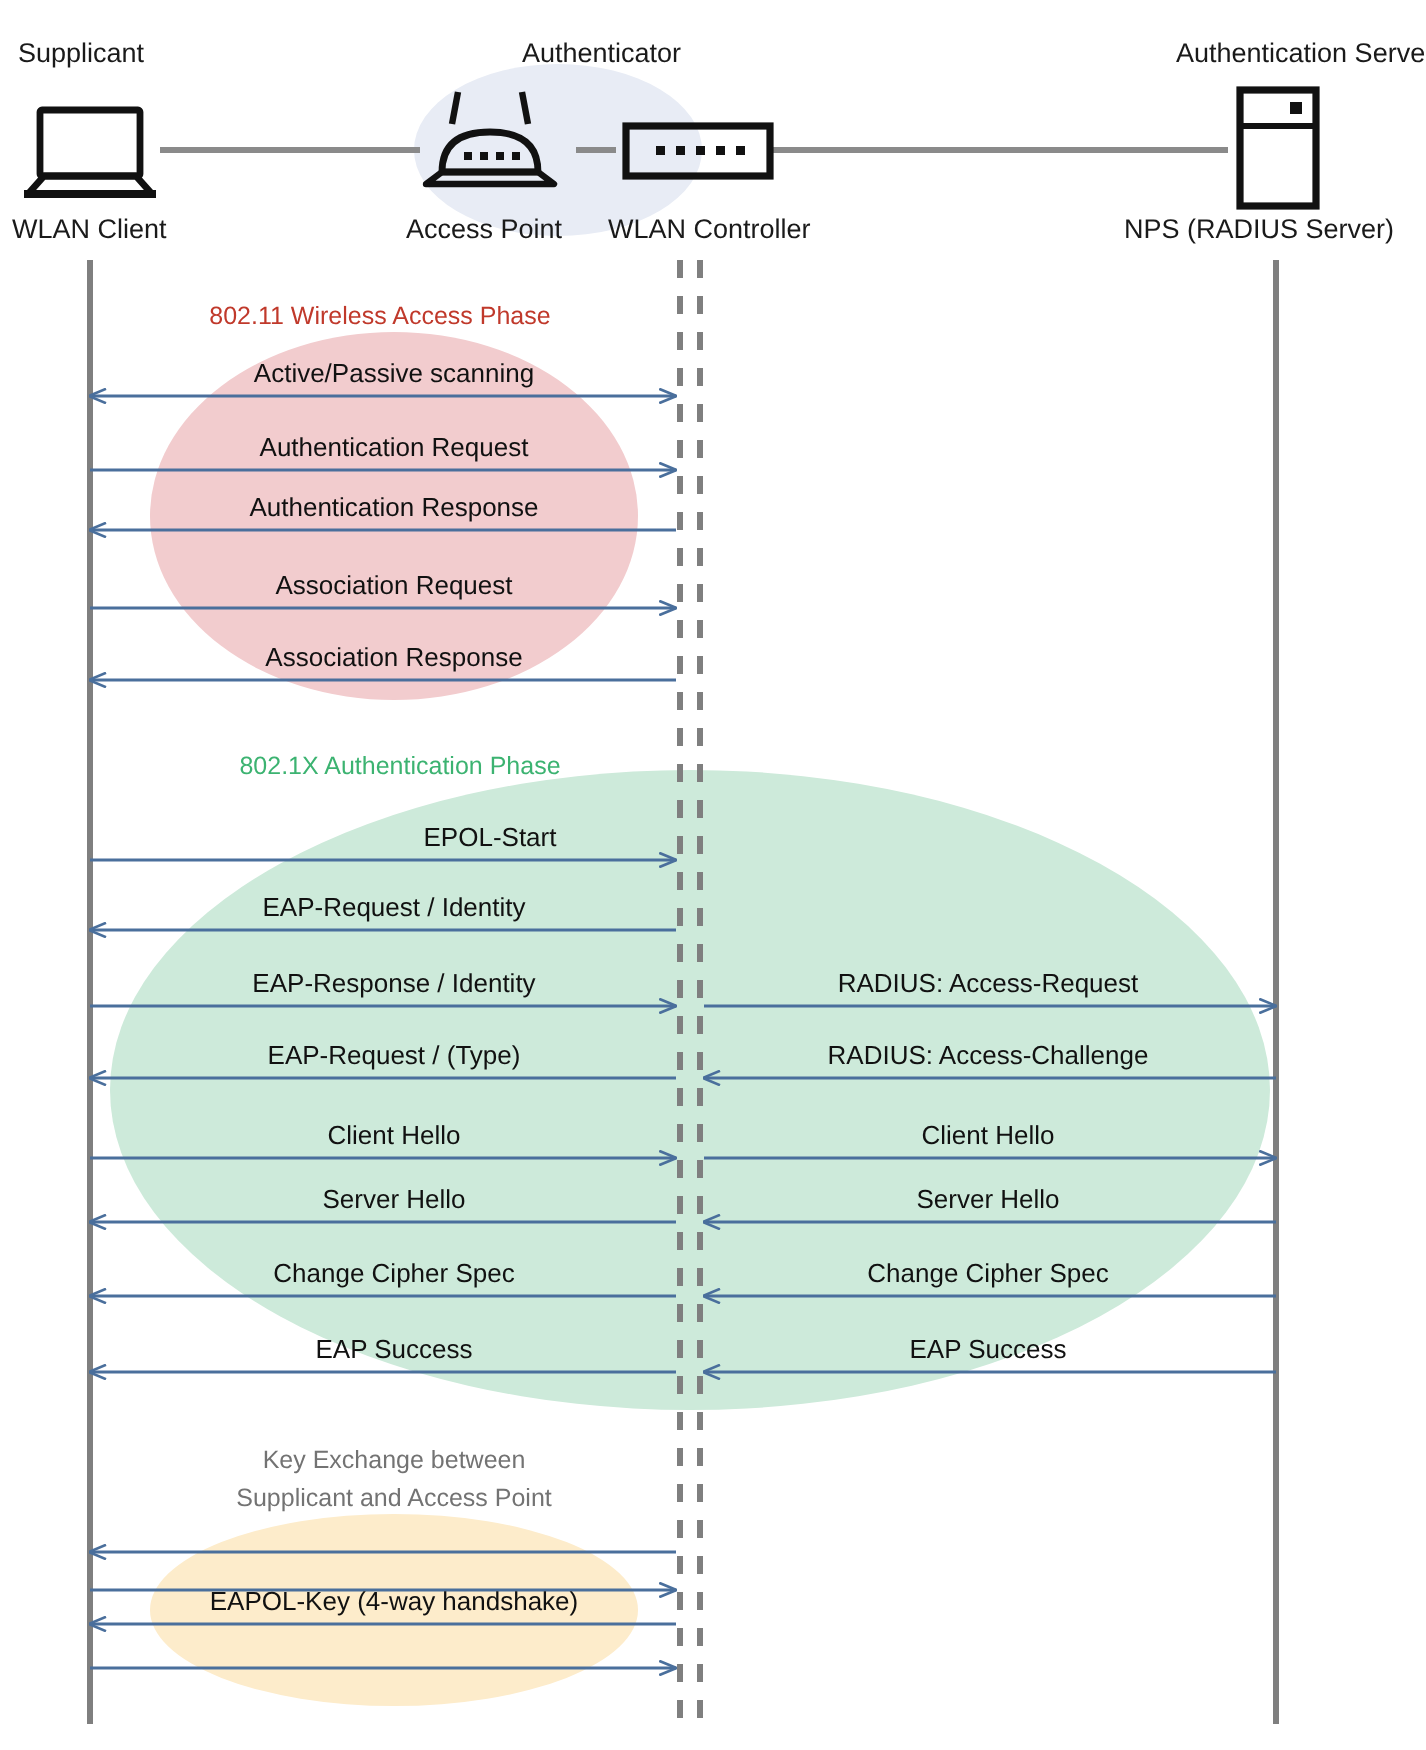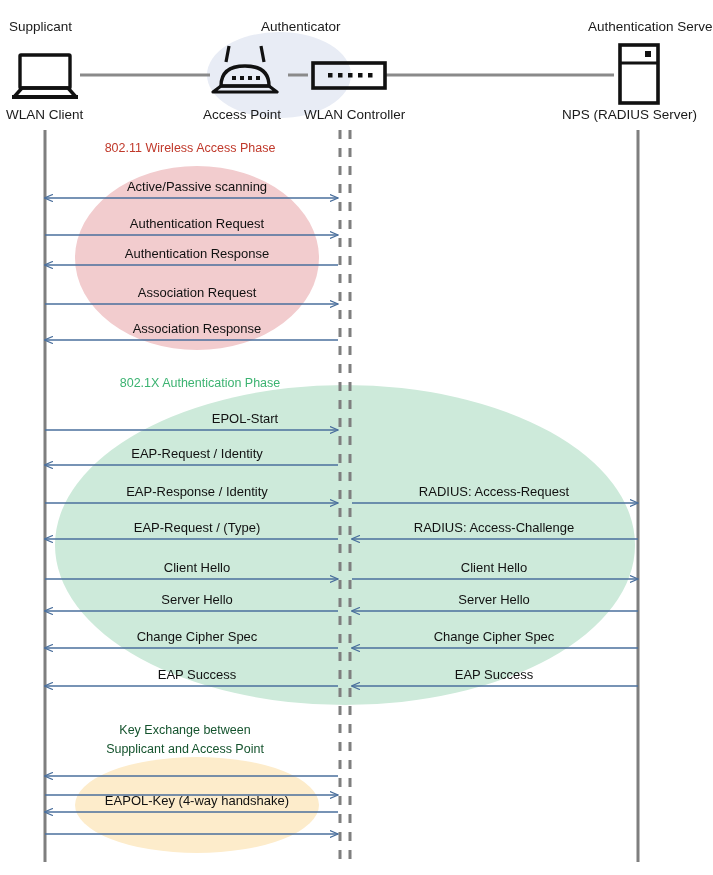--- a/index.html
+++ b/index.html
@@ -20,21 +20,21 @@
   .msg-label{
     position:absolute;font-size:13px;color:#111111;white-space:nowrap;
     transform:translateX(-50%);text-align:center;
   }
   .phase-label{
     position:absolute;font-size:12.5px;white-space:nowrap;
     transform:translateX(-50%);text-align:center;font-weight:400;
   }
   .phase-80211{color:#c0392b;}
   .phase-8021x{color:#3cb371;}
-  .phase-key{color:#14532d;line-height:19px;}
+  .phase-key{color:#737373;line-height:19px;margin-left:12px;}
 </style>
 </head>
 <body>
 
 <div id="stage">
 
   <svg id="diagram" viewBox="0 0 713 875" xmlns="http://www.w3.org/2000/svg">
     <defs>
       <marker id="ah-r" markerWidth="9" markerHeight="8" refX="8.4" refY="4" orient="auto" markerUnits="userSpaceOnUse">
         <path d="M0,0.4 L8.6,4 L0,7.6" fill="none" stroke="#4a6f9c" stroke-width="1.3"></path>
@@ -134,21 +134,21 @@
   <div class="node-sub" style="left:6px;top:107px;">WLAN Client</div>
 
   <div class="node-title" style="left:261px;top:19px;">Authenticator</div>
   <div class="node-sub" style="left:203px;top:107px;">Access Point</div>
 
   <div class="node-sub" style="left:304px;top:107px;">WLAN Controller</div>
 
   <div class="node-title" style="left:588px;top:19px;">Authentication Server</div>
   <div class="node-sub" style="left:562px;top:107px;">NPS (RADIUS Server)</div>
 
-  <div class="phase-label phase-80211" style="left:190px;top:141px;">802.11 Wireless Access Phase</div>
+  <div class="phase-label phase-80211" style="left:190px;top:151px;">802.11 Wireless Access Phase</div>
 
   <div class="phase-label phase-8021x" style="left:200px;top:376px;">802.1X Authentication Phase</div>
 
   <div class="phase-label phase-key" style="left:185px;top:721px;">
     <div>Key Exchange between</div>
     <div>Supplicant and Access Point</div>
   </div>
 
   <div id="msg-labels">
       <div class="msg-label" style="left: 197px; top: 179px;">Active/Passive scanning</div>

